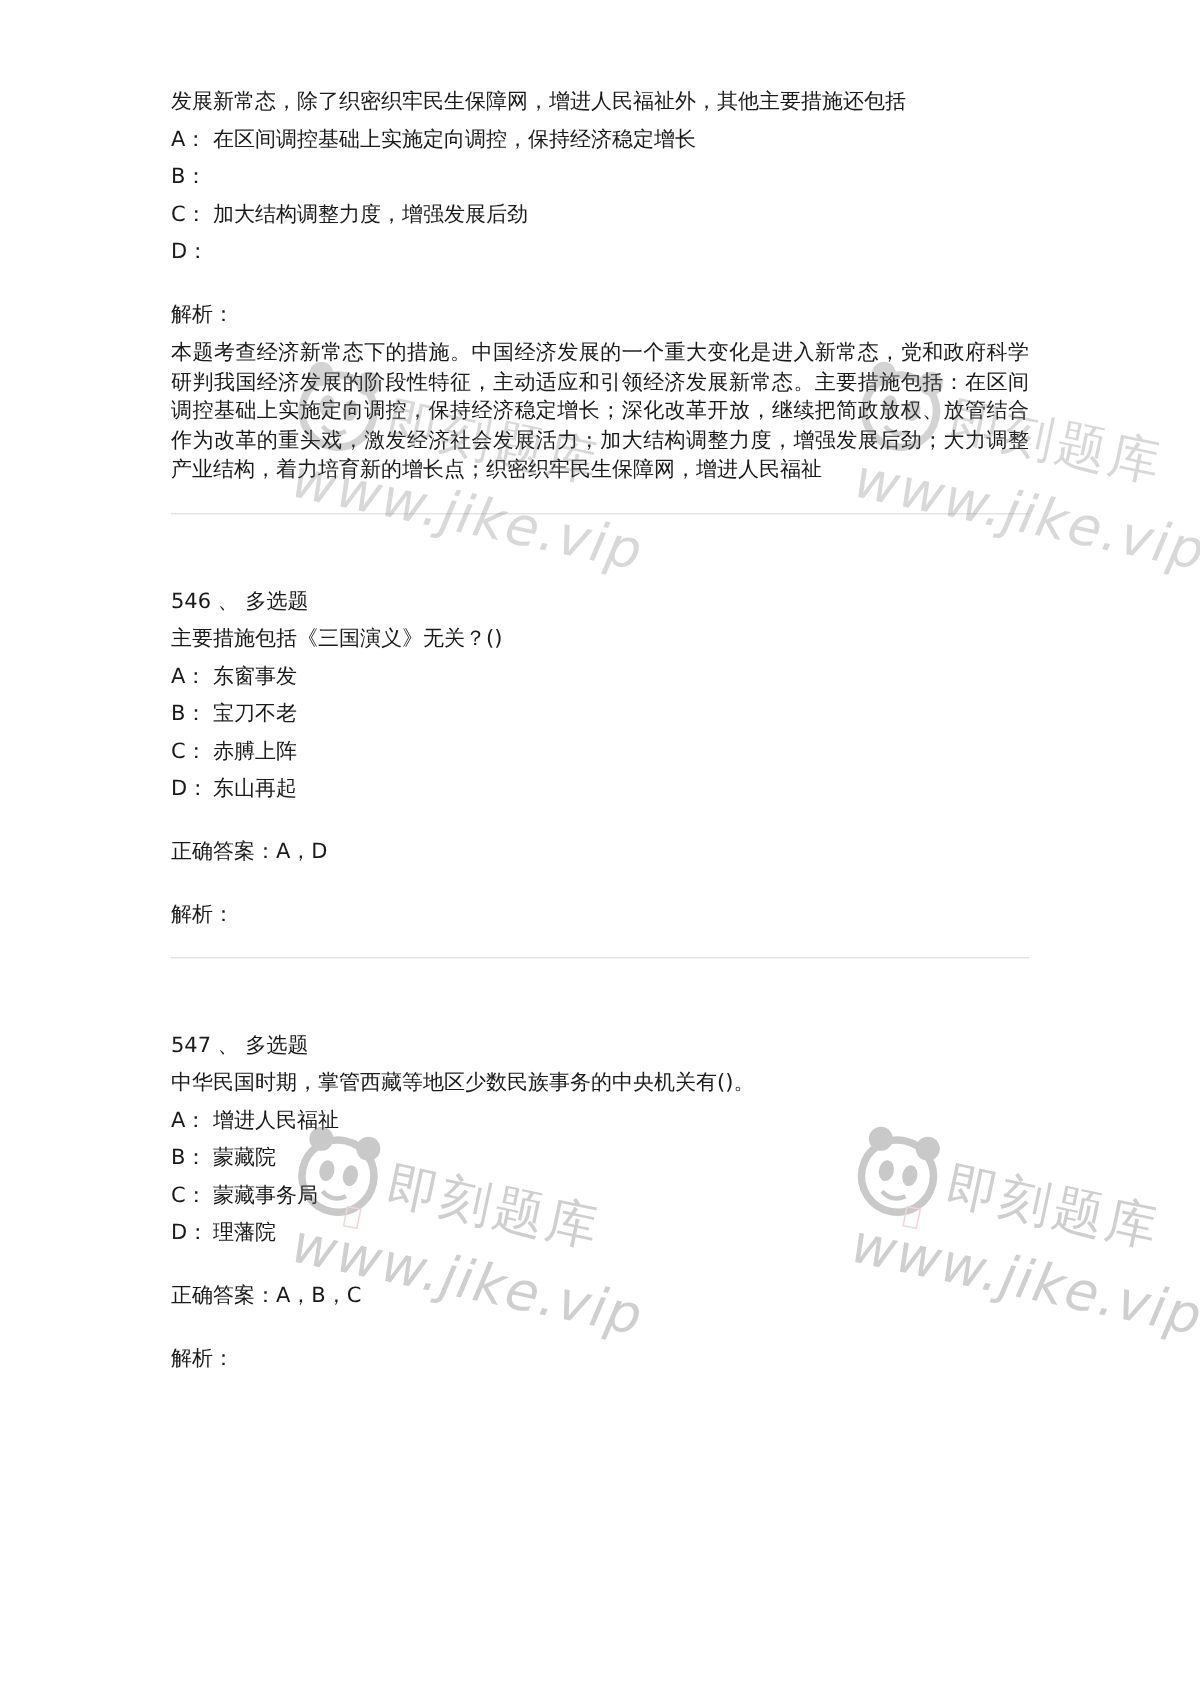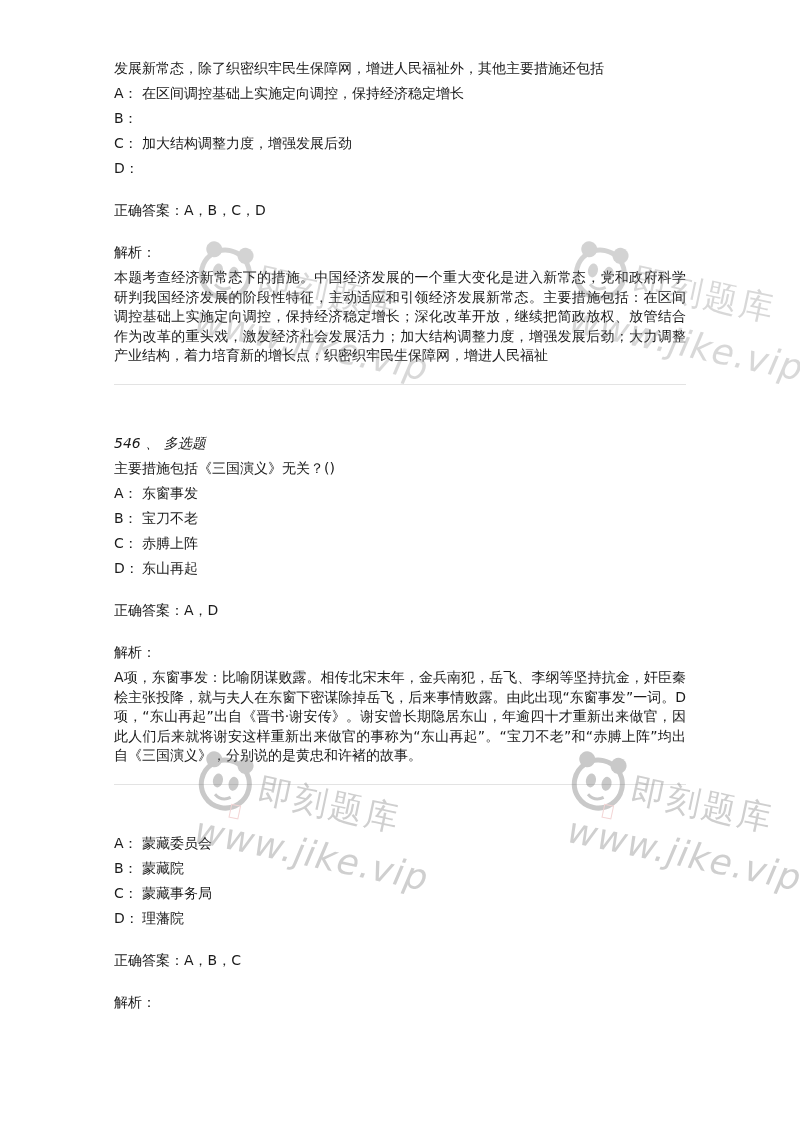--- a/index.html
+++ b/index.html
@@ -11,21 +11,21 @@
     .page { position: absolute; left: 0; top: 0; width: 740px; height: 1132px; }
     .content { position: absolute; left: 114px; top: 58px; width: 572px; z-index: 2; }
     .line { font-size: 14px; line-height: 20px; white-space: nowrap; }
     .stem { margin-bottom: 5px; }
     .opt { height: 20px; margin-bottom: 5px; display: flex; }
     .opt .key { width: 28px; display: inline-block; }
     .answer { margin-top: 22px; }
     .label { margin-top: 22px; margin-bottom: 6px; }
     .para { font-size: 14px; line-height: 19.6px; text-align: justify; text-justify: inter-character; }
     .sep { height: 0; border-top: 1px solid #e3e3e3; margin: 18px 0 48px 0; }
-    .qhead { margin-bottom: 5px; font-style: italic; }
+    .qhead { margin-bottom: 5px; }
 
     
     .wm { position: absolute; z-index: 3; pointer-events: none; opacity: 0.35; transform: rotate(12deg); }
     .wm .panda { position: absolute; left: 0; top: 0; width: 56px; height: 64px; }
     .wm .brand { position: absolute; left: 62px; top: 10px; font-size: 34px; color: #777; white-space: nowrap; letter-spacing: 2px; }
     .wm .url { position: absolute; left: 8px; top: 64px; font-size: 36px; color: #777; font-style: italic; white-space: nowrap; letter-spacing: 1px; }
     .wm .seal { position: absolute; left: 38px; top: 52px; width: 8px; height: 12px; border: 1px solid #d88; }
   </style>
 </head>
 <body>
@@ -40,23 +40,20 @@
     </div>
     <div class="opt line">
       <span class="key">B：</span>
     </div>
     <div class="opt line">
       <span class="key">C：</span>
       <span>加大结构调整力度，增强发展后劲</span>
     </div>
     <div class="opt line">
       <span class="key">D：</span>
-    </div>
-    <div class="line answer">
-      <span>正确答案：</span><span>A，B，C，D</span>
     </div>
     <div class="line label">解析：</div>
     <div class="para">本题考查经济新常态下的措施。中国经济发展的一个重大变化是进入新常态，党和政府科学研判我国经济发展的阶段性特征，主动适应和引领经济发展新常态。主要措施包括：在区间调控基础上实施定向调控，保持经济稳定增长；深化改革开放，继续把简政放权、放管结合作为改革的重头戏，激发经济社会发展活力；加大结构调整力度，增强发展后劲；大力调整产业结构，着力培育新的增长点；织密织牢民生保障网，增进人民福祉</div>
     <div class="sep"></div>
 
     <div class="line qhead">
       <span>546 、</span>
       <span>多选题</span>
     </div>
     <div class="line stem">主要措施包括《三国演义》无关？()</div>
@@ -73,26 +70,30 @@
       <span>赤膊上阵</span>
     </div>
     <div class="opt line">
       <span class="key">D：</span>
       <span>东山再起</span>
     </div>
     <div class="line answer">
       <span>正确答案：</span><span>A，D</span>
     </div>
     <div class="line label">解析：</div>
-    <div class="para">A项，东窗事发：比喻阴谋败露。相传北宋末年，金兵南犯，岳飞、李纲等坚持抗金，奸臣秦桧主张投降，就与夫人在东窗下密谋除掉岳飞，后来事情败露。由此出现“东窗事发”一词。D项，“东山再起”出自《晋书·谢安传》。谢安曾长期隐居东山，年逾四十才重新出来做官，因此人们后来就将谢安这样重新出来做官的事称为“东山再起”。“宝刀不老”和“赤膊上阵”均出自《三国演义》，分别说的是黄忠和许褚的故事。</div>
     <div class="sep"></div>
 
+    <div class="line qhead">
+      <span>547 、</span>
+      <span>多选题</span>
+    </div>
+    <div class="line stem">中华民国时期，掌管西藏等地区少数民族事务的中央机关有()。</div>
     <div class="opt line">
       <span class="key">A：</span>
-      <span>蒙藏委员会</span>
+      <span>增进人民福祉</span>
     </div>
     <div class="opt line">
       <span class="key">B：</span>
       <span>蒙藏院</span>
     </div>
     <div class="opt line">
       <span class="key">C：</span>
       <span>蒙藏事务局</span>
     </div>
     <div class="opt line">

